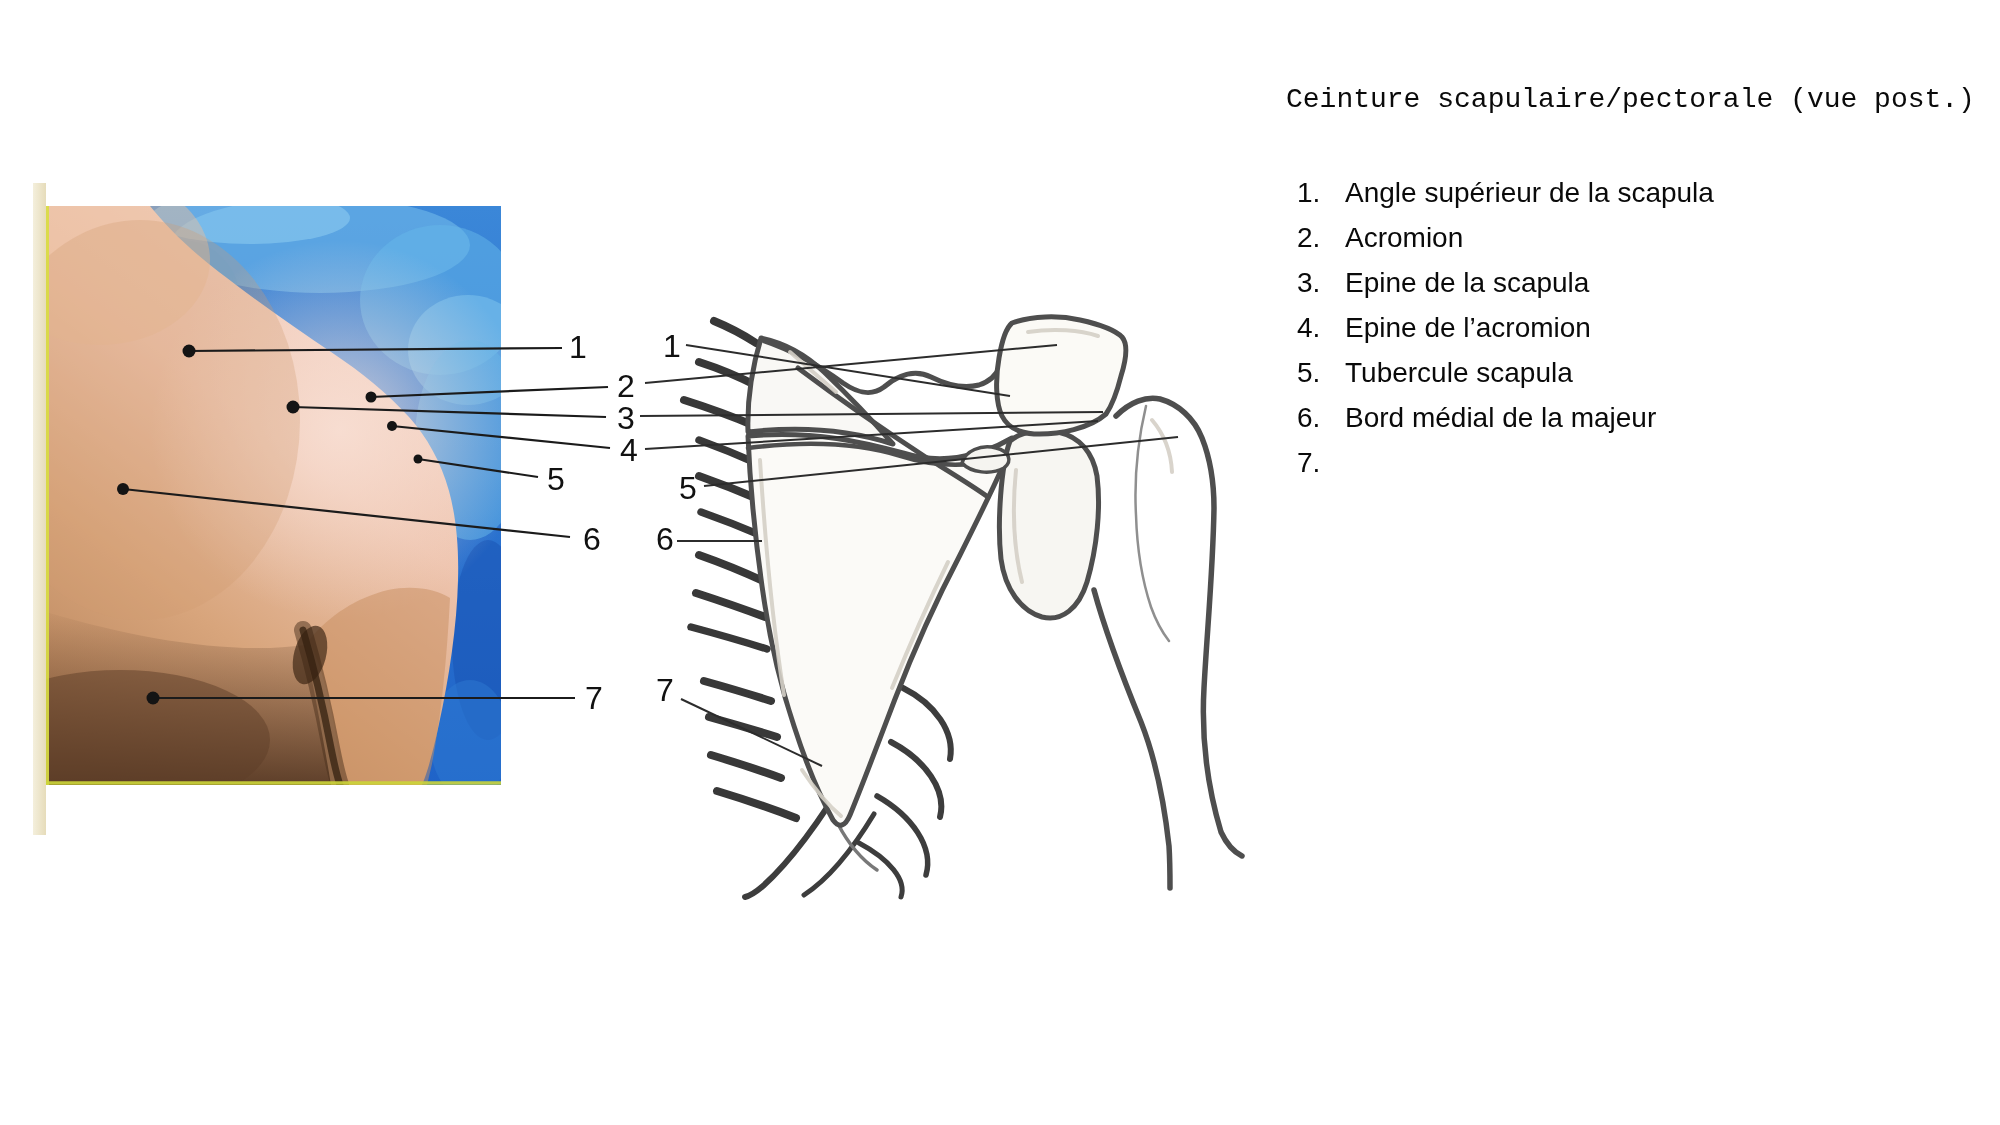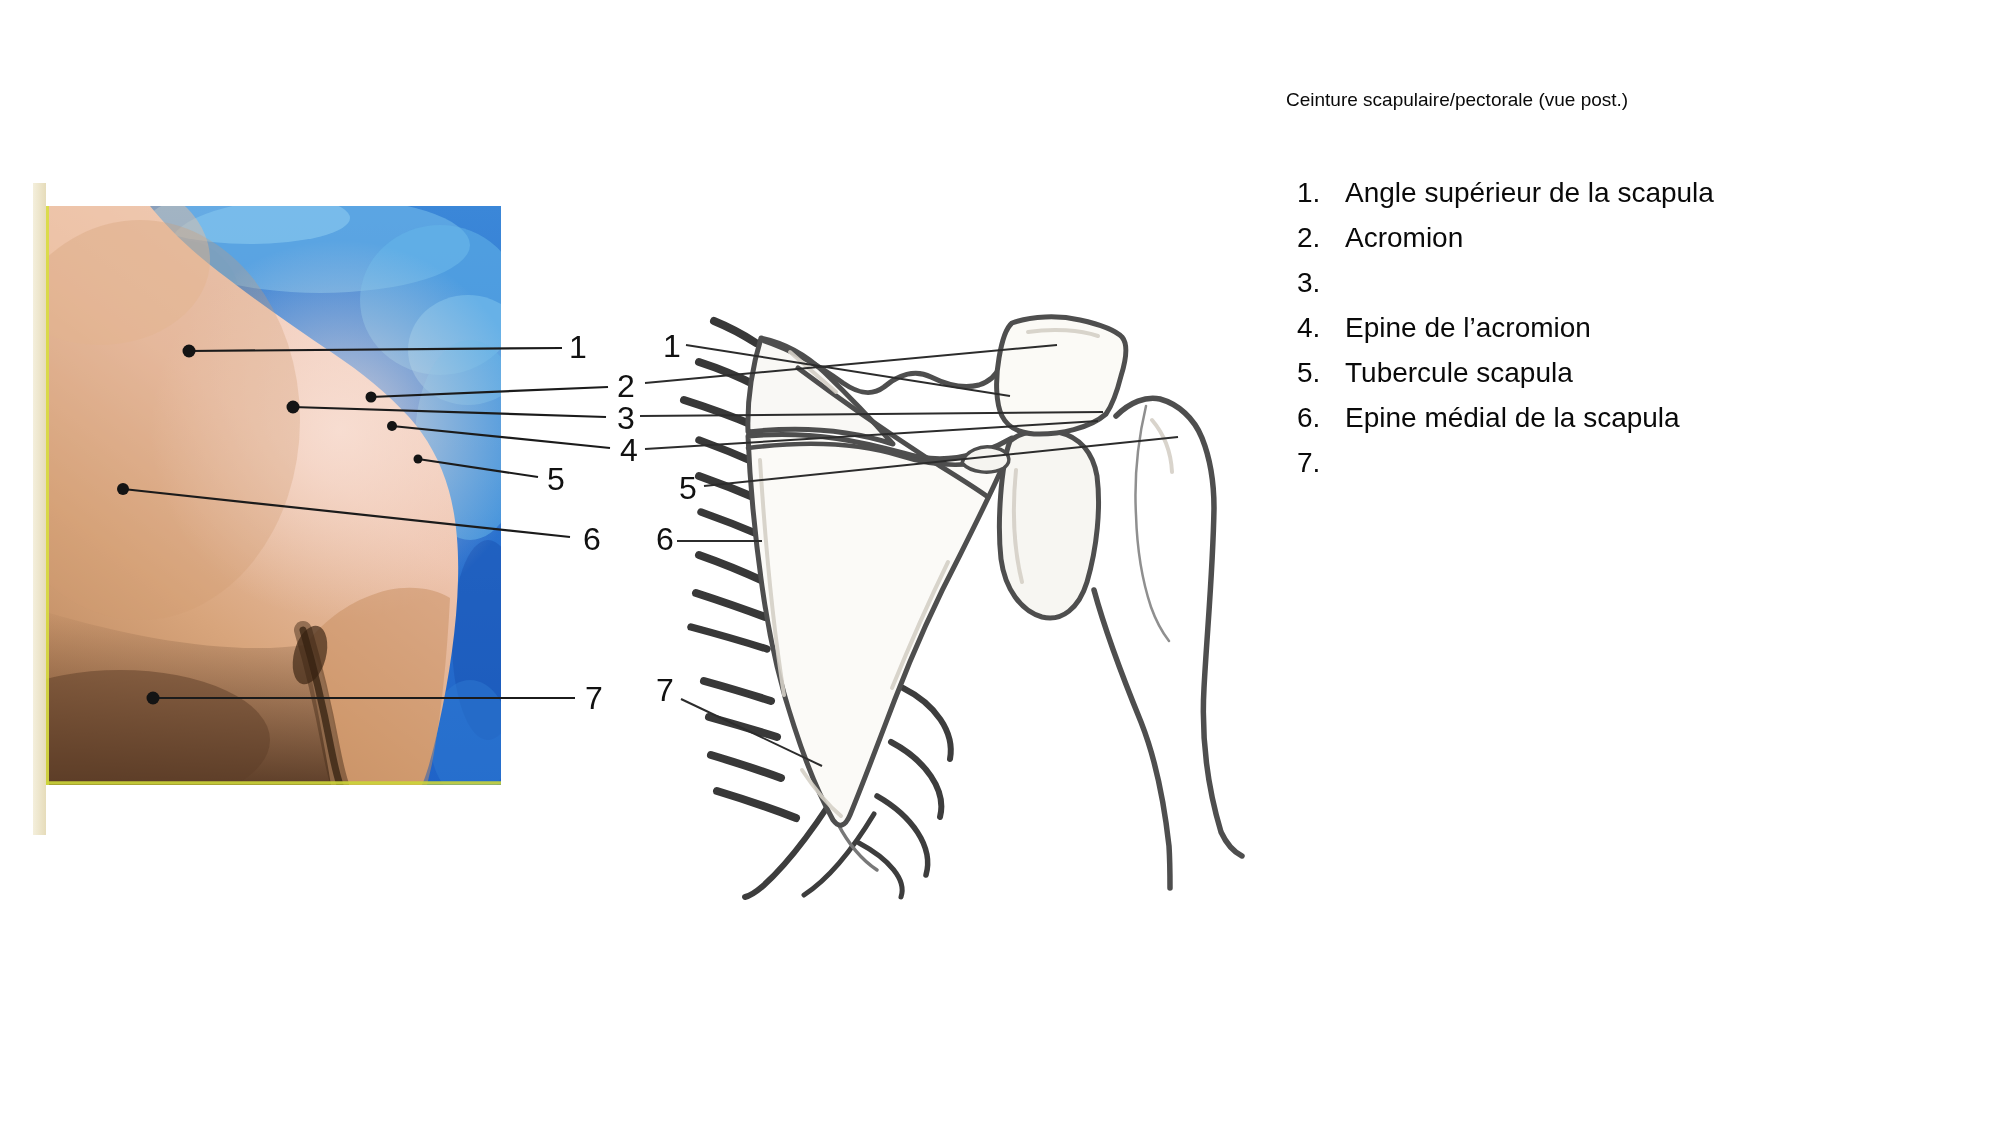--- a/index.html
+++ b/index.html
@@ -22,23 +22,24 @@
   .legend{
     position:absolute;
     left:1286px;
     top:0;
     width:680px;
     color:#0a0a0a;
   }
   .legend-title{
     position:absolute;
     left:0;top:82px;
-    font-size:19px;
+    font-size:28px;
     line-height:35px;
     white-space:nowrap;
+    font-family:Liberation Mono, monospace;
   }
   .legend-list{
     position:absolute;
     left:0;top:170px;
     margin:0;padding:0 0 0 11px;
     list-style:none;
     font-size:28px;
   }
   .legend-item{
     display:flex;
@@ -283,32 +284,33 @@
       <li class="legend-item">
         <span class="num">1.</span>
         <span class="lbl">Angle supérieur de la scapula</span>
       </li>
       <li class="legend-item">
         <span class="num">2.</span>
         <span class="lbl">Acromion</span>
       </li>
       <li class="legend-item">
         <span class="num">3.</span>
+        <span class="lbl">Epine de la scapula</span>
       </li>
       <li class="legend-item">
         <span class="num">4.</span>
         <span class="lbl">Epine de l’acromion</span>
       </li>
       <li class="legend-item">
         <span class="num">5.</span>
         <span class="lbl">Tubercule scapula</span>
       </li>
       <li class="legend-item">
         <span class="num">6.</span>
-        <span class="lbl">Epine médial de la scapula</span>
+        <span class="lbl">Bord médial de la majeur</span>
       </li>
       <li class="legend-item">
         <span class="num">7.</span>
       </li>
     </ol>
   </div>
 
 </div>
 
 </body></html>

